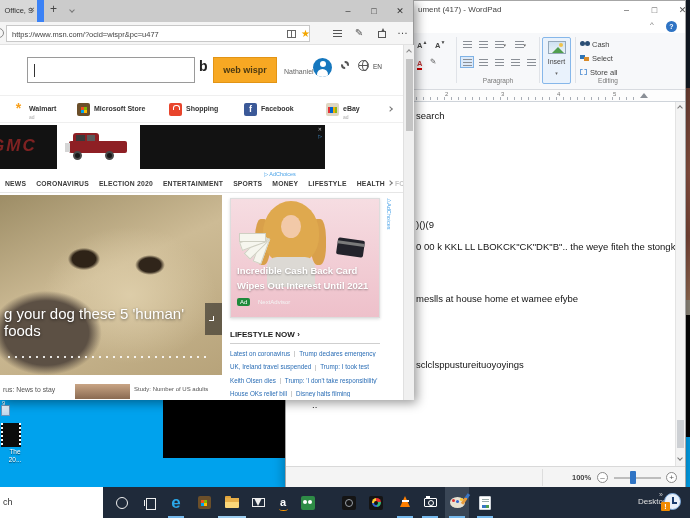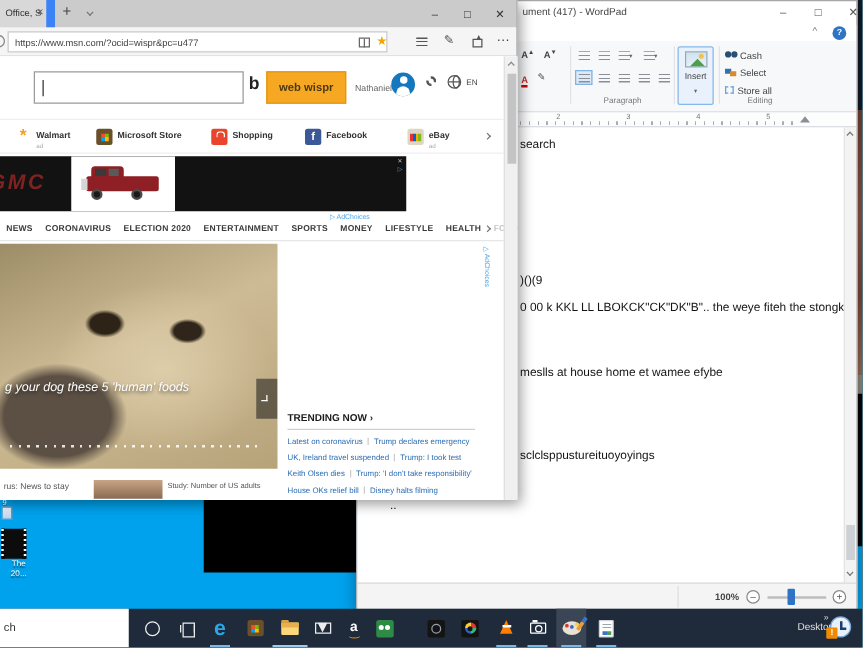--- a/index.html
+++ b/index.html
@@ -144,21 +144,21 @@
   .navitem.dim{color:#c4c4c4;}
   .nav-chev{position:absolute;left:388px;top:6px;}
   
   .hero{position:absolute;left:0;top:150px;width:222px;height:180px;overflow:hidden;
     background-image:
       radial-gradient(26px 18px at 84px 64px, #2e2317 0 45%, rgba(46,35,23,0) 62%),
       radial-gradient(24px 16px at 150px 70px, #30251a 0 45%, rgba(48,37,26,0) 62%),
       radial-gradient(82px 62px at 46px 138px, #5c5044 0 52%, rgba(92,80,68,0) 68%),
       radial-gradient(120px 95px at 130px 100px, rgba(222,206,170,.95), rgba(205,187,149,0) 72%),
       linear-gradient(155deg,#9d8d66 0%,#cdbb95 45%,#b7a37a 100%);}
-  .hero-head{position:absolute;left:4px;top:110px;width:212px;font-size:10px;color:#fff;text-shadow:0 1px 3px rgba(0,0,0,.55);font-style:italic;}
+  .hero-head{position:absolute;left:4px;top:110px;width:212px;font-size:15px;color:#fff;text-shadow:0 1px 3px rgba(0,0,0,.55);}
   .hero-next{position:absolute;right:0;top:108px;width:17px;height:32px;background:rgba(25,25,25,.55);}
   .hero-next .chev{position:absolute;left:4px;top:13px;width:5px;height:5px;border-color:#fff;}
   .hero-dots{position:absolute;left:8px;top:161px;width:198px;height:2px;
     background:repeating-linear-gradient(90deg,rgba(255,255,255,.85) 0 2px,transparent 2px 7px);}
   
   .adcard{position:absolute;left:230px;top:153px;width:150px;height:120px;border:1px solid #ddd;
     box-shadow:0 1px 3px rgba(0,0,0,.15);background:linear-gradient(#f6dde2,#eec0ca);overflow:hidden;}
   .hair{position:absolute;left:32px;top:2px;width:56px;height:64px;background:#dfa94e;border-radius:50% 50% 45% 45%;}
   .hairL{position:absolute;left:24px;top:20px;width:15px;height:46px;background:#d9a04a;border-radius:40%;}
   .hairR{position:absolute;left:80px;top:20px;width:15px;height:46px;background:#d9a04a;border-radius:40%;}
@@ -448,24 +448,40 @@
       <span class="chev right nav-chev" style="position:absolute;left:388px;top:136px;border-color:#777;"></span>
 
       <div class="hero">
         <div class="hero-head">g your dog these 5 'human' foods</div>
         <div class="hero-next">
             <span class="chev"></span>
           </div>
         <div class="hero-dots"></div>
       </div>
 
+      <div class="adcard">
+        <div class="hairL"></div>
+        <div class="hairR"></div>
+        <div class="hair"></div>
+        <div class="face"></div>
+        <div class="body"></div>
+        <div class="note" style="transform:rotate(-70deg);"></div>
+        <div class="note" style="transform:rotate(-45deg);"></div>
+        <div class="note" style="transform:rotate(-20deg);"></div>
+        <div class="note"></div>
+        <div class="ccard"></div>
+        <div class="ad-t1">Incredible Cash Back Card</div>
+        <div class="ad-t2">Wipes Out Interest Until 2021</div>
+        <div class="ad-badge">Ad</div>
+        <div class="ad-adv">NextAdvisor</div>
+      </div>
       <div class="adchoices-v">AdChoices</div>
 
       <div class="trend">
-        <div class="trend-title"><span>TRENDING NOW</span> <span>›</span></div>
+        <div class="trend-title"><span>LIFESTYLE NOW</span> <span>›</span></div>
         <div class="trow"><span>Latest on coronavirus</span><span class="tsep"></span><span>Trump declares emergency</span></div>
         <div class="trow"><span>UK, Ireland travel suspended</span><span class="tsep"></span><span>Trump: I took test</span></div>
         <div class="trow"><span>Keith Olsen dies</span><span class="tsep"></span><span>Trump: 'I don't take responsibility'</span></div>
         <div class="trow"><span>House OKs relief bill</span><span class="tsep"></span><span>Disney halts filming</span></div>
       </div>
 
       <div class="bcard1">
           <span>rus: News to stay</span>
         </div>
       <div class="bthumb"></div>

